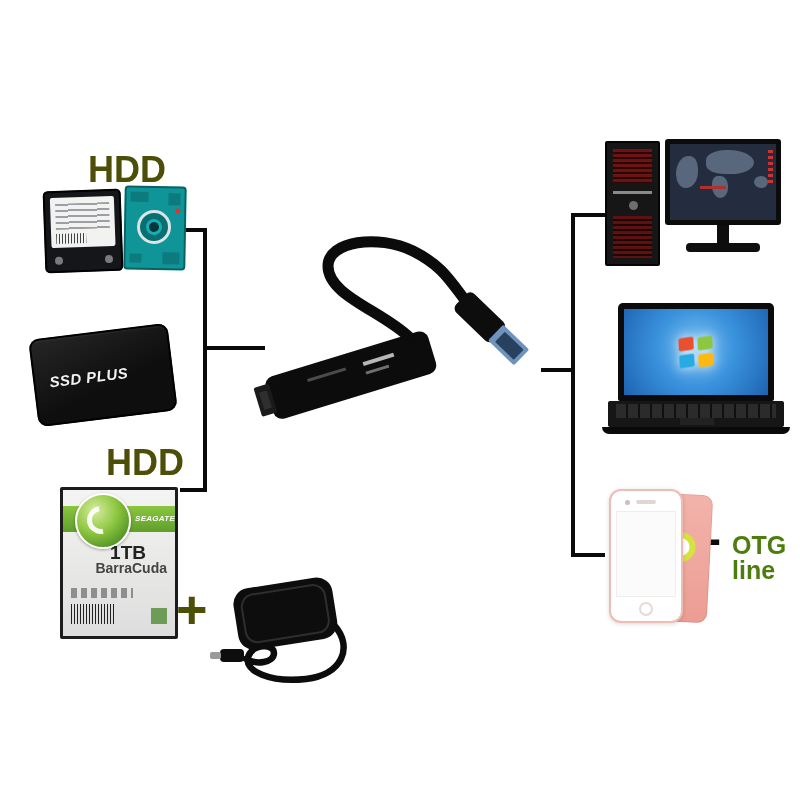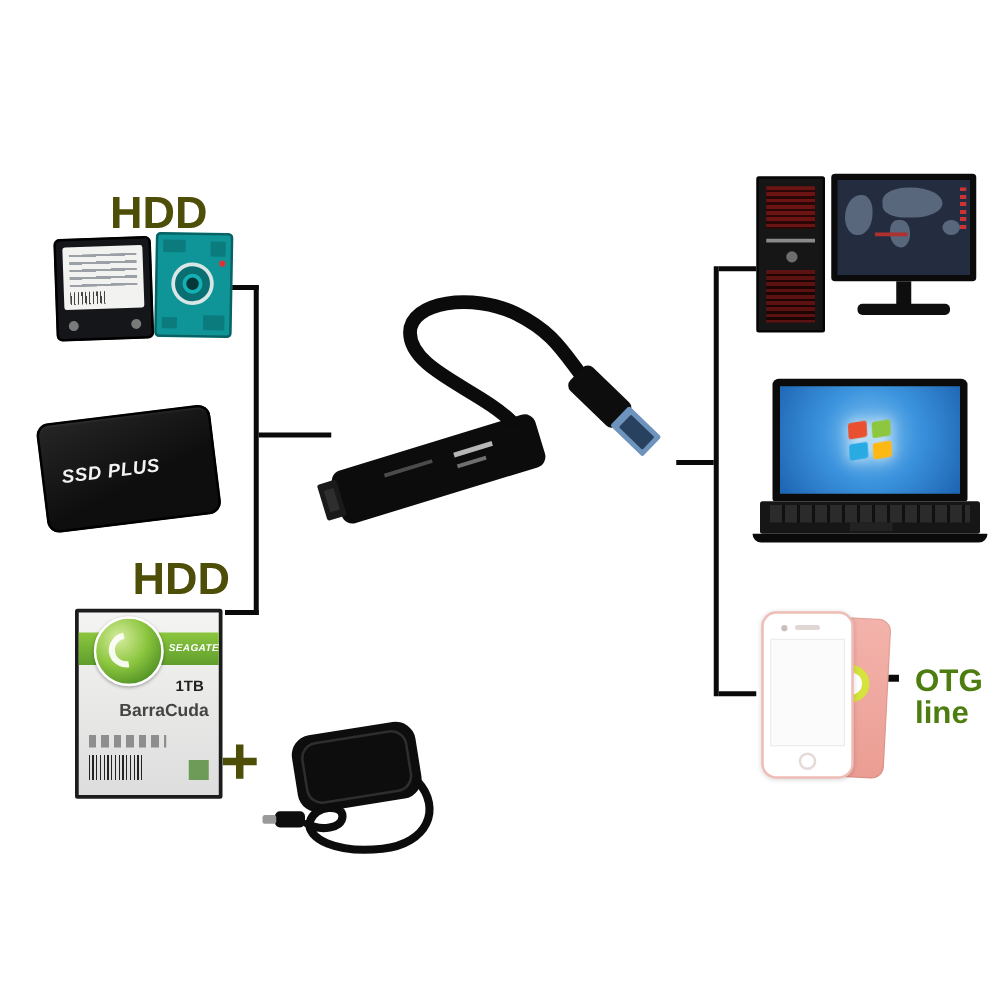--- a/index.html
+++ b/index.html
@@ -63,21 +63,21 @@
        background:linear-gradient(180deg,#f4f4f2,#dddddd);border:3px solid #1c1c1c;border-radius:2px;box-sizing:border-box;}
   .sg-band{position:absolute;left:0;top:16px;width:100%;height:26px;
        background:linear-gradient(180deg,#8cc63f,#5f9e2c);}
   .sg-circle{position:absolute;left:12px;top:3px;width:56px;height:56px;border-radius:50%;
        background:radial-gradient(circle at 35% 30%,#d7ec9e,#8cc63f 45%,#4e8f24 82%);
        border:2px solid #fff;box-shadow:0 1px 3px rgba(0,0,0,.35);box-sizing:border-box;}
   .sg-circle:after{content:"";position:absolute;left:10px;top:11px;width:28px;height:28px;border-radius:50%;
        border:5px solid transparent;border-bottom-color:rgba(255,255,255,.9);border-left-color:rgba(255,255,255,.9);
        transform:rotate(35deg);box-sizing:border-box;}
   .sg-brand{position:absolute;left:72px;top:24px;font-style:italic;font-weight:bold;font-size:8px;color:#fff;letter-spacing:.3px;}
-  .sg-cap{position:absolute;right:12px;top:52px;font-weight:bold;font-size:12px;color:#222;}
+  .sg-cap{position:absolute;right:29px;top:52px;font-weight:bold;font-size:19px;color:#222;}
   .sg-model{position:absolute;right:8px;top:70px;font-weight:bold;font-size:14px;color:#444;}
   .sg-icons{position:absolute;left:8px;bottom:38px;width:62px;height:10px;opacity:.6;
        background:repeating-linear-gradient(90deg,#555 0 6px,transparent 6px 10px);}
   .sg-barcode{position:absolute;left:8px;bottom:12px;width:44px;height:20px;
        background:repeating-linear-gradient(90deg,#222 0 1px,transparent 1px 3px);}
   .sg-chip{position:absolute;right:8px;bottom:12px;width:16px;height:16px;background:#3f7d1f;opacity:.7;}
 
   
   .power-adapter{position:absolute;left:188px;top:573px;width:150px;height:125px;}
   .sata-adapter{position:absolute;left:228px;top:226px;width:320px;height:210px;}

